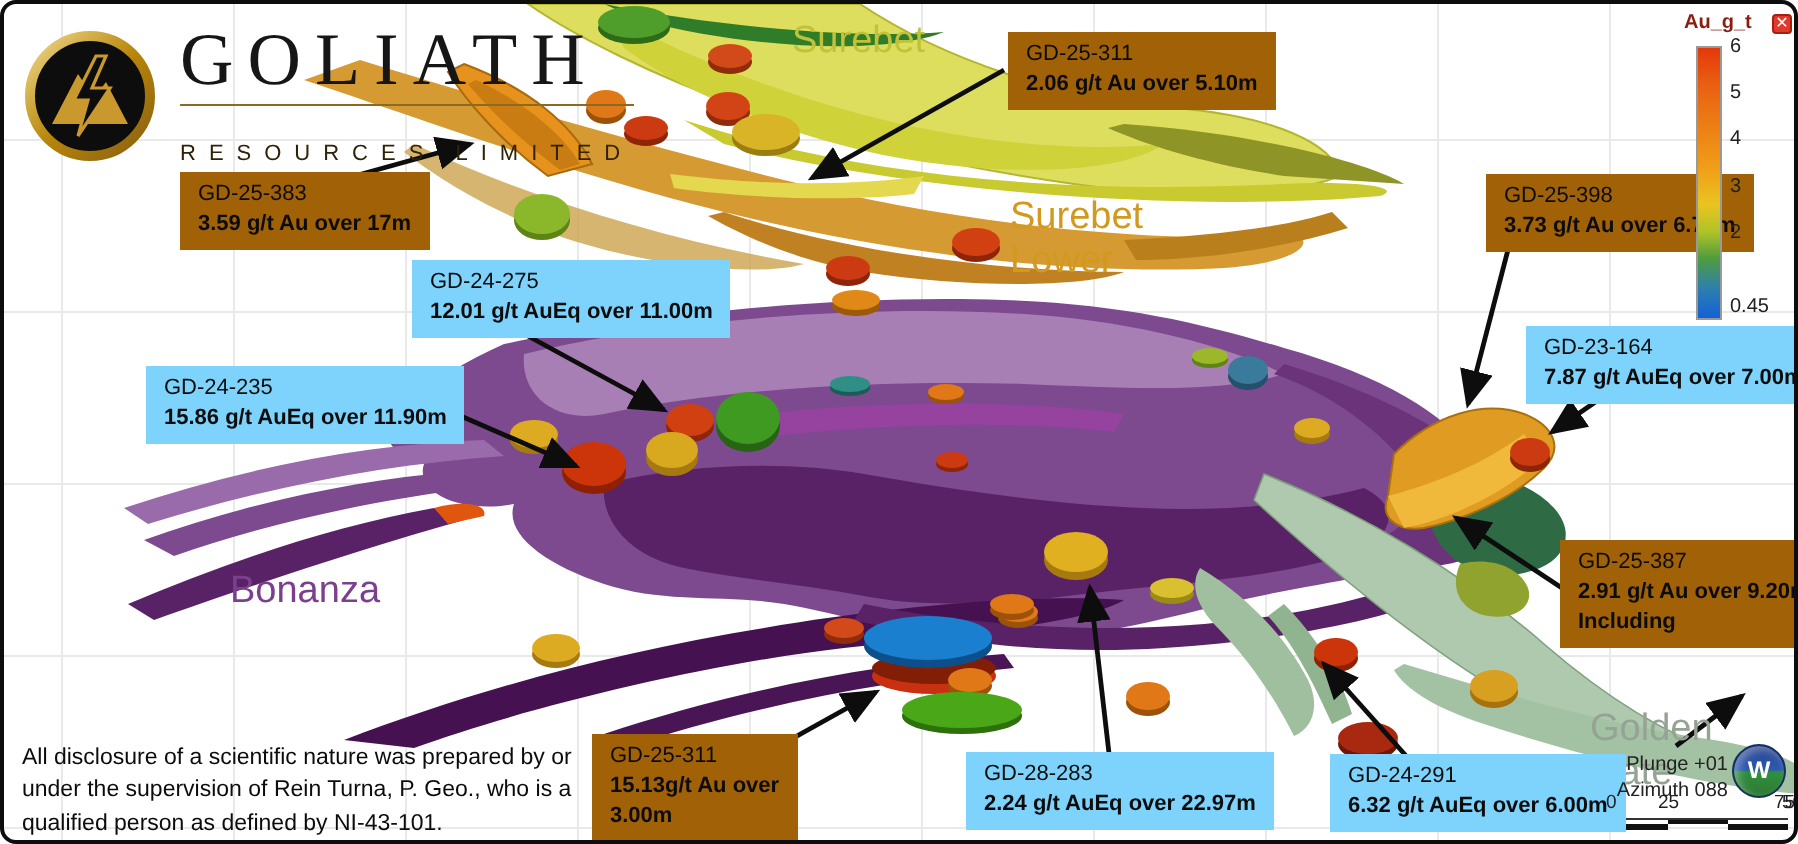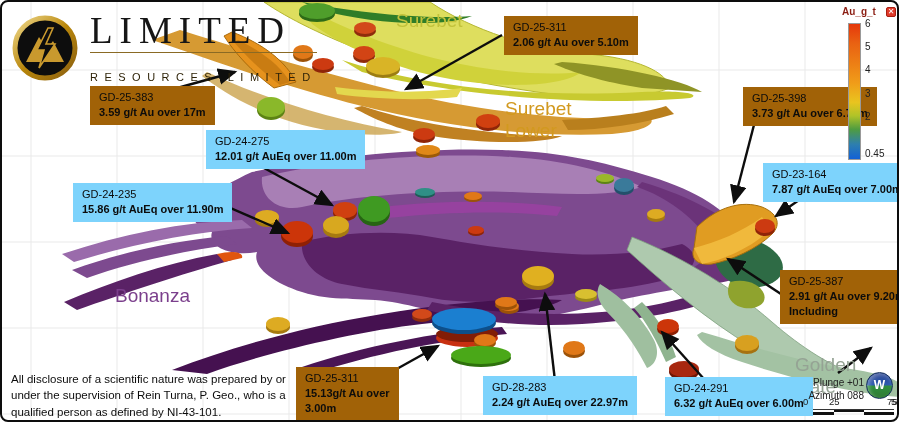--- a/index.html
+++ b/index.html
@@ -226,21 +226,21 @@
           <stop offset="0" stop-color="#efd98c"></stop>
             <stop offset="0.5" stop-color="#b8860b"></stop>
             <stop offset="1" stop-color="#8a5f10"></stop>
         </linearGradient>
       </defs>
       <circle cx="33" cy="33" r="30" fill="#0d0d0d" stroke="url(#gold)" stroke-width="5"></circle>
       <path d="M14,47 L27,22 L35,34 L41,26 L52,47 Z" fill="#c9992e"></path>
       <path d="M36,13 L25,35 L32,35 L27,53 L43,29 L34,29 L41,13 Z" fill="#0d0d0d" stroke="#c9992e" stroke-width="1.6"></path>
     </svg>
     <div>
-      <div class="logo-title">LIMITED</div>
+      <div class="logo-title">GOLIATH</div>
       <div class="logo-sub">RESOURCES LIMITED</div>
     </div>
   </div>
 
   <div class="zone surebet">Surebet</div>
   <div class="zone bonanza">Bonanza</div>
   <div class="zone surebet-lower">Surebet Lower</div>
   <div class="zone golden-gate">Golden Gate</div>
 
   <div class="callout green" style="left:88px;top:84px;">

